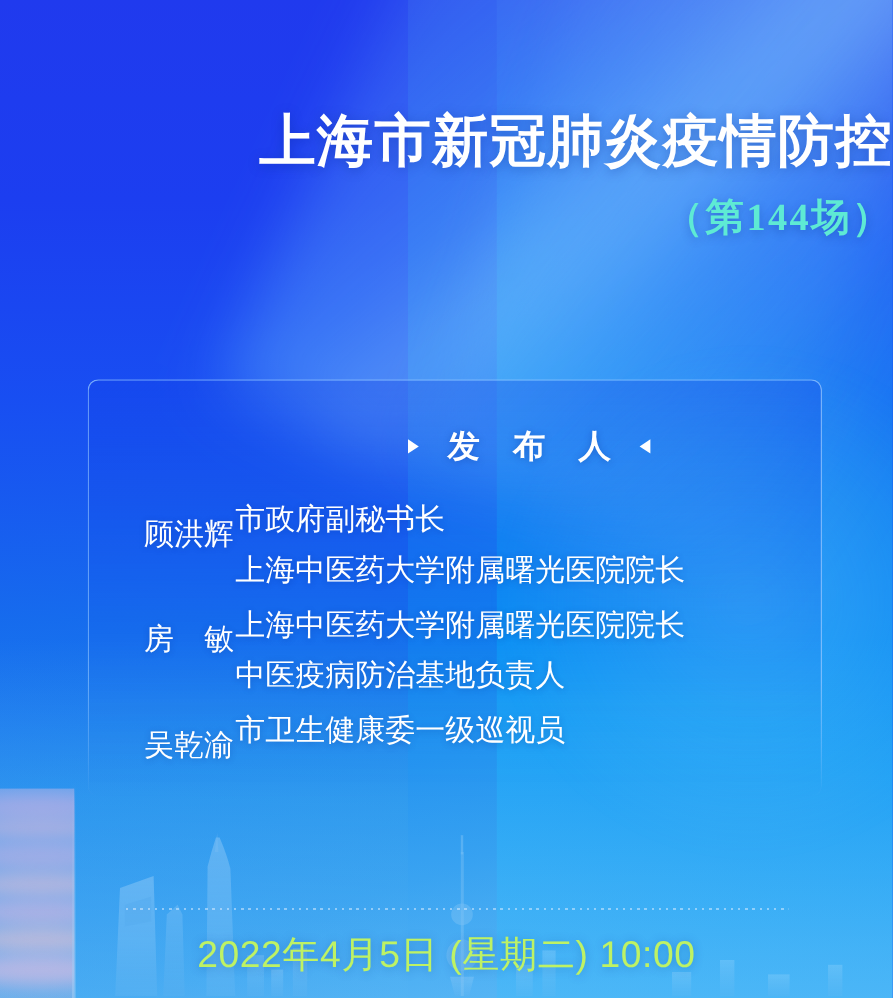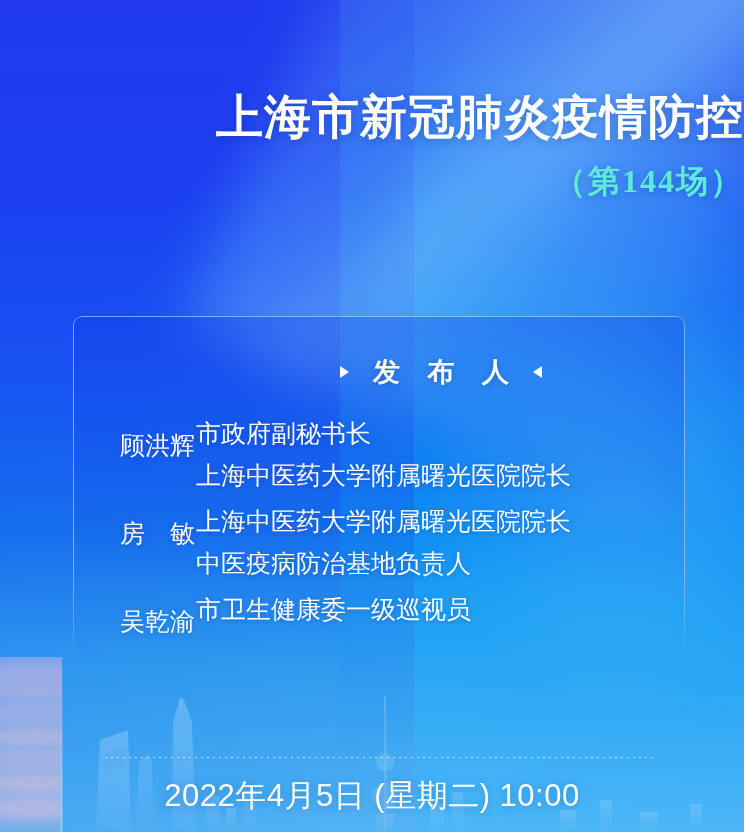--- a/index.html
+++ b/index.html
@@ -218,21 +218,21 @@
     left:105px; top:757px; width:552px; height:1px;
     background-image:repeating-linear-gradient(90deg,
       rgba(225,240,255,.85) 0px, rgba(225,240,255,.85) 2px,
       rgba(225,240,255,0) 2px, rgba(225,240,255,0) 6px);
   }
 
   .datetime{
     position:absolute;
     left:0; right:0; top:775px;
     text-align:center;
-    color:#ffffff;
+    color:#bef264;
     font-size:31px;
     letter-spacing:.5px;
     text-shadow:0 1px 8px rgba(10,60,150,.35);
   }
 </style>
 </head>
 <body>
 
 <div id="poster">
 

